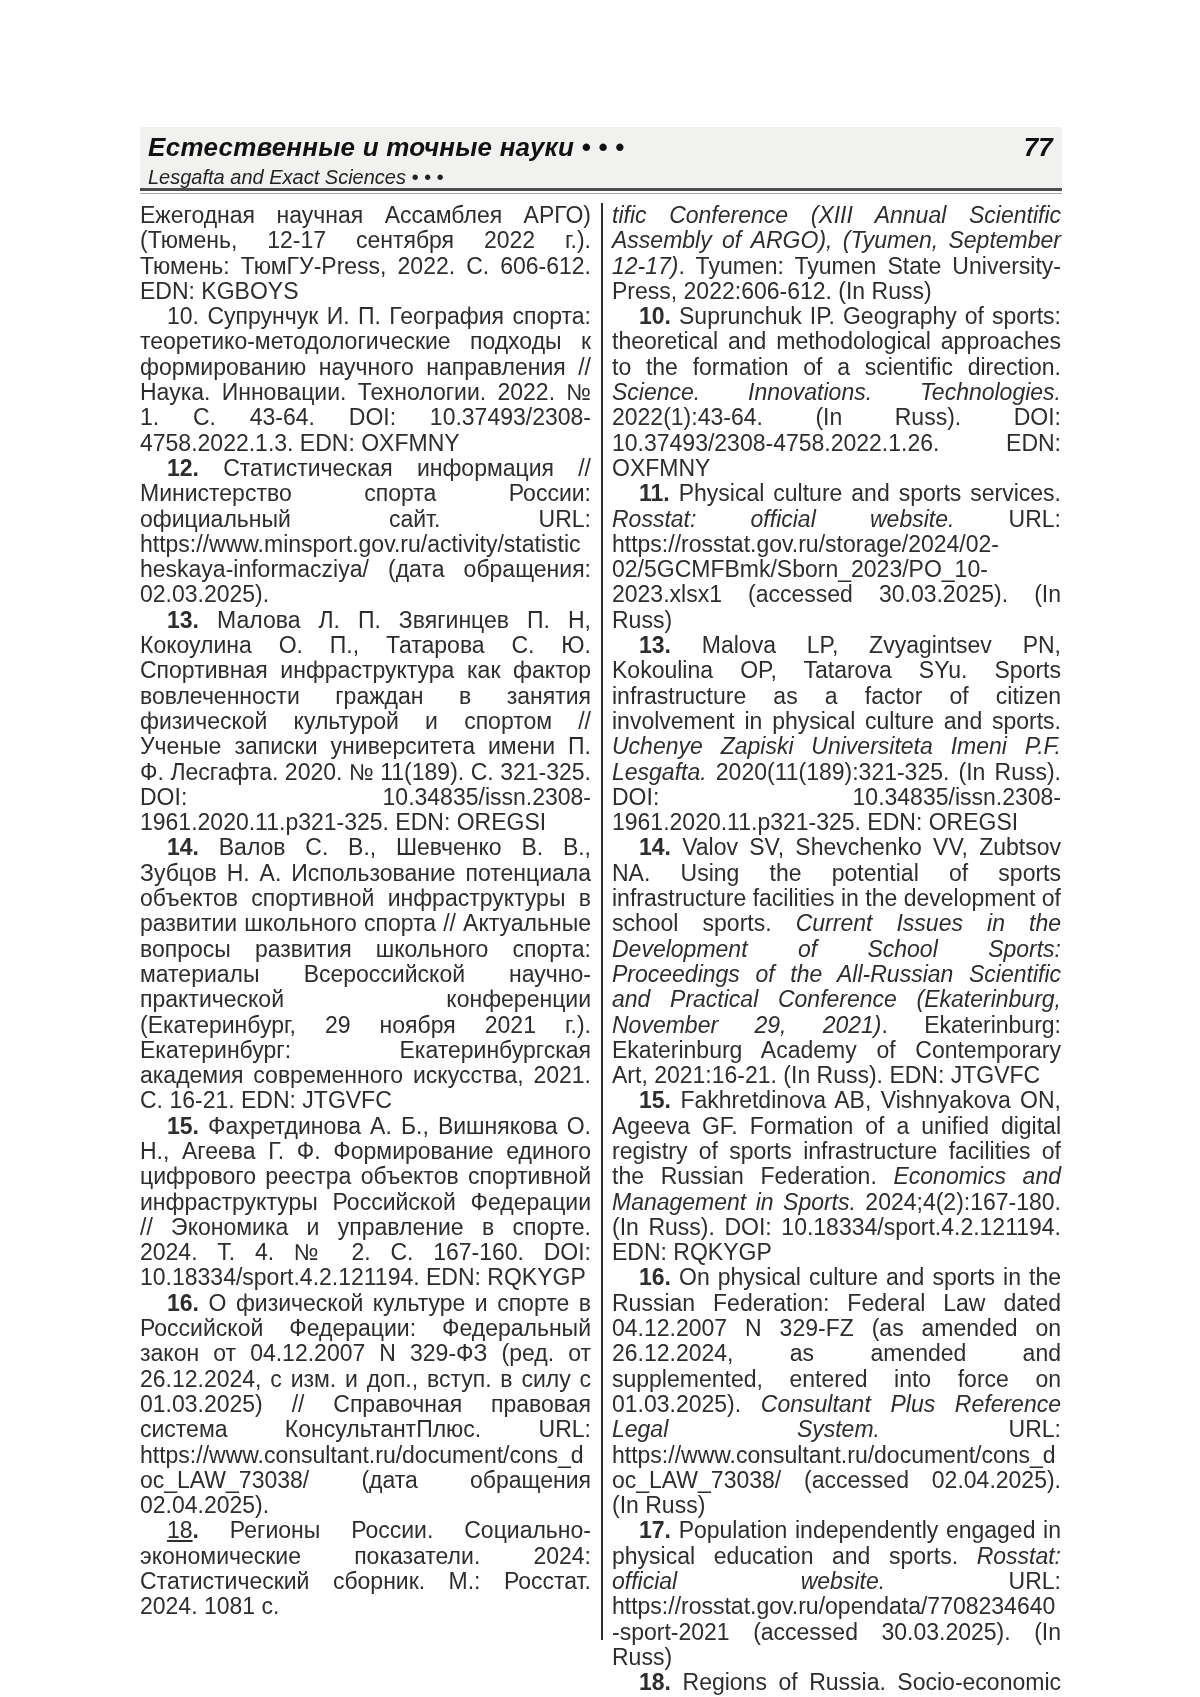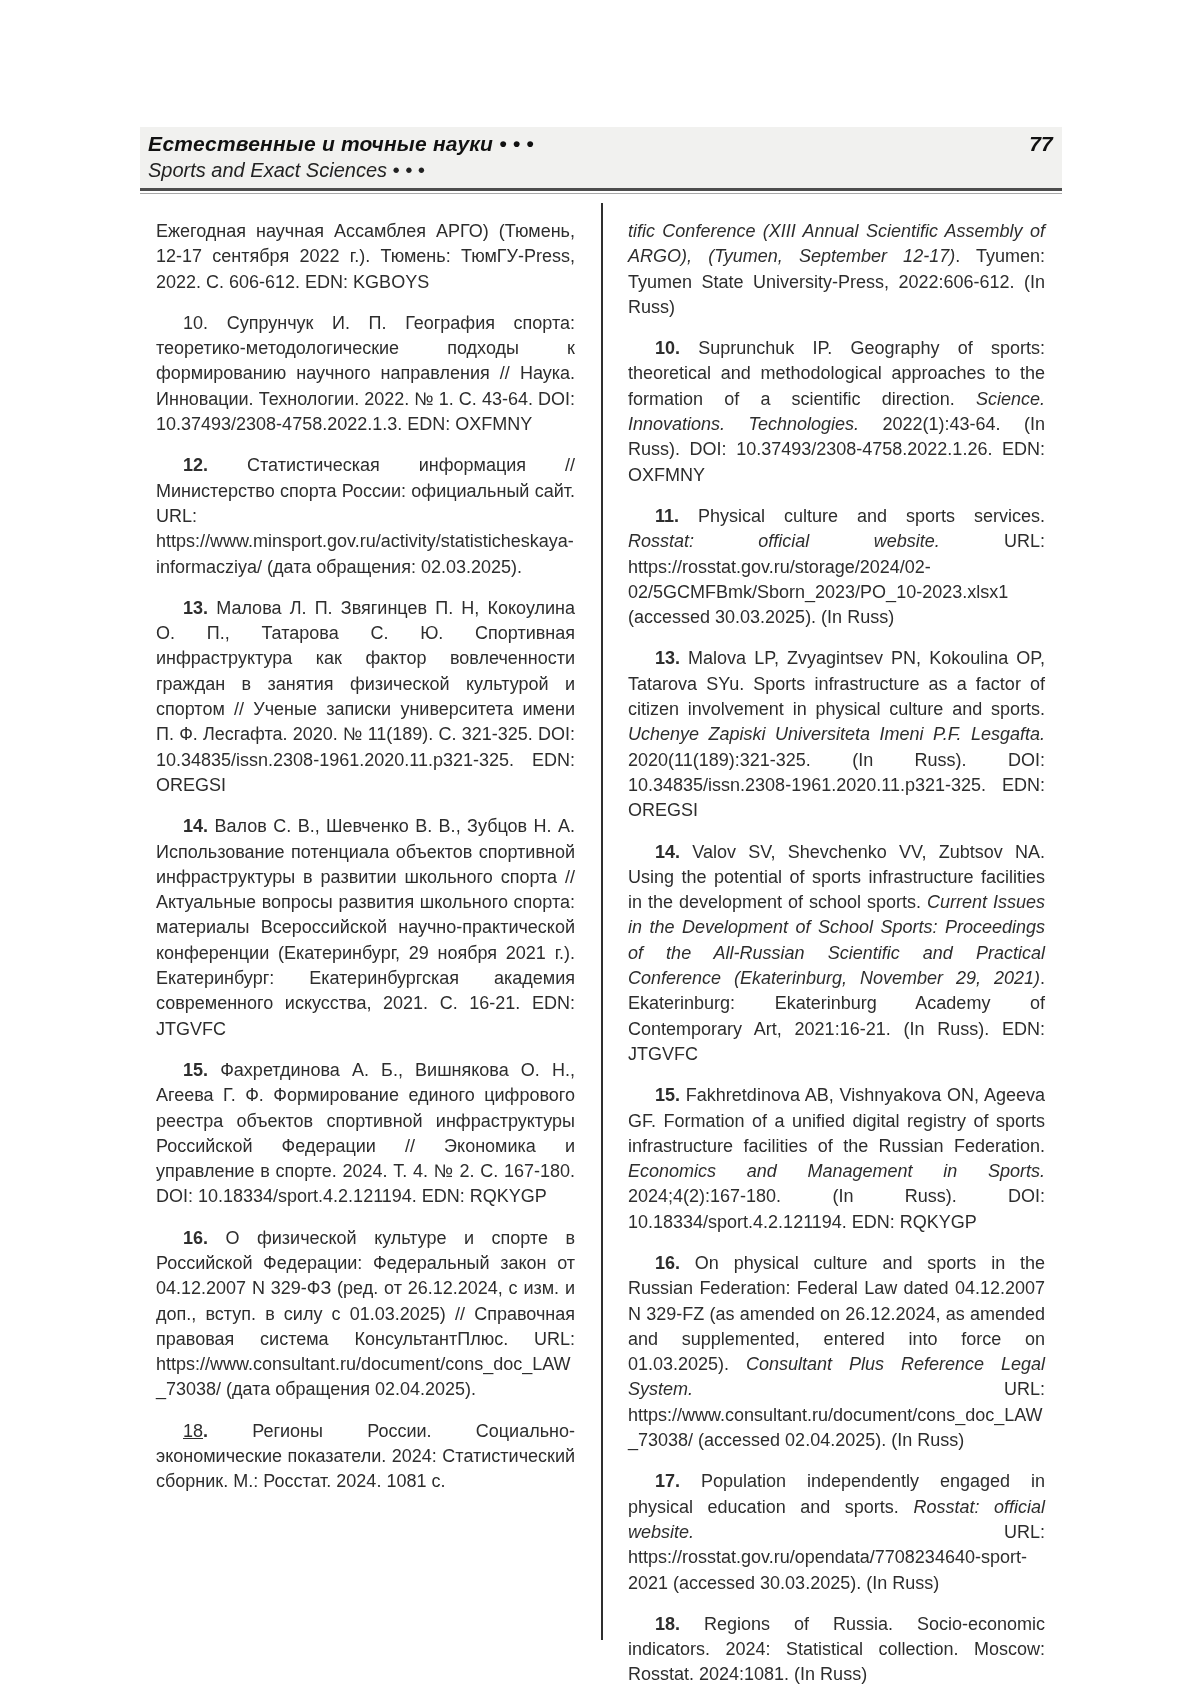--- a/index.html
+++ b/index.html
@@ -16,21 +16,21 @@
   .header-band {
     position: absolute;
     left: 140px; top: 127px;
     width: 922px; height: 61px;
     background: #f1f1ef;
     padding: 5px 9px 0 8px;
     box-sizing: border-box;
   }
   .header-row1 {
     display: flex; justify-content: space-between; align-items: flex-start;
-    font-size: 21px; font-weight: bold; font-style: italic;
+    font-size: 26px; font-weight: bold; font-style: italic;
     color: #111111; letter-spacing: 0.2px;
   }
   .header-row2 {
     margin-top: 3px;
     font-size: 20px; font-style: italic; font-weight: normal;
     color: #222222;
   }
   .header-rule-dark {
     position: absolute; left: 140px; top: 188px;
     width: 922px; height: 3px; background: #4d4d4d;
@@ -46,22 +46,22 @@
     left: 140px; top: 203px;
     width: 922px; height: 1437px;
     display: flex;
   }
   .col-left  { width: 451px; }
   .col-gap   { width: 21px; display: flex; justify-content: center; }
   .col-divider { width: 2px; height: 100%; background: #2f2f2f; }
   .col-right { width: 449px; }
 
   .ref {
-    margin: 16px;
-    font-size: 18px;
+    margin: 0;
+    font-size: 23px;
     line-height: 25.3px;
     text-align: justify;
     overflow-wrap: anywhere;
     color: #2d2d2d;
   }
   .ref.indent { text-indent: 27px; }
   .seg-n  { }
   .seg-b  { font-weight: bold; }
   .seg-i  { font-style: italic; }
   .seg-bu { font-weight: normal; text-decoration: underline; }
@@ -69,33 +69,33 @@
 </head>
 <body>
 
 <div class="page">
 
   <div class="header-band">
     <div class="header-row1">
       <span>Естественные и точные науки  • • •</span>
       <span>77</span>
     </div>
-    <div class="header-row2">Sports and Exact Sciences • • •</div>
+    <div class="header-row2">Lesgafta and Exact Sciences • • •</div>
   </div>
   <div class="header-rule-dark"></div>
   <div class="header-rule-light"></div>
 
   <div class="columns">
     <div class="col-left">
         <p class="ref"><span class="seg-n">Ежегодная научная Ассамблея АРГО) (Тюмень, 12-17 сентября 2022 г.). Тюмень: ТюмГУ-Press, 2022. С. 606-612. EDN: KGBOYS</span></p>
         <p class="ref indent"><span class="seg-n">10. Супрунчук И. П. География спорта: теоретико-методологические подходы к формированию научного направления // Наука. Инновации. Технологии. 2022. № 1. С. 43-64. DOI: 10.37493/2308-4758.2022.1.3. EDN: OXFMNY</span></p>
         <p class="ref indent"><span class="seg-b">12.</span><span class="seg-n"> Статистическая информация // Министерство спорта России: официальный сайт. URL: https://www.minsport.gov.ru/activity/statisticheskaya-informacziya/ (дата обращения: 02.03.2025).</span></p>
         <p class="ref indent"><span class="seg-b">13.</span><span class="seg-n"> Малова Л. П. Звягинцев П. Н, Кокоулина О. П., Татарова С. Ю. Спортивная инфраструктура как фактор вовлеченности граждан в занятия физической культурой и спортом // Ученые записки университета имени П. Ф. Лесгафта. 2020. № 11(189). С. 321-325. DOI: 10.34835/issn.2308-1961.2020.11.p321-325. EDN: OREGSI</span></p>
         <p class="ref indent"><span class="seg-b">14.</span><span class="seg-n"> Валов С. В., Шевченко В. В., Зубцов Н. А. Использование потенциала объектов спортивной инфраструктуры в развитии школьного спорта // Актуальные вопросы развития школьного спорта: материалы Всероссийской научно-практической конференции (Екатеринбург, 29 ноября 2021 г.). Екатеринбург: Екатеринбургская академия современного искусства, 2021. С. 16-21. EDN: JTGVFC</span></p>
-        <p class="ref indent"><span class="seg-b">15.</span><span class="seg-n"> Фахретдинова А. Б., Вишнякова О. Н., Агеева Г. Ф. Формирование единого цифрового реестра объектов спортивной инфраструктуры Российской Федерации // Экономика и управление в спорте. 2024. Т. 4. № 2. С. 167-180. DOI: 10.18334/sport.4.2.121194. EDN: RQKYGP</span></p>
+        <p class="ref indent"><span class="seg-b">15.</span><span class="seg-n"> Фахретдинова А. Б., Вишнякова О. Н., Агеева Г. Ф. Формирование единого цифрового реестра объектов спортивной инфраструктуры Российской Федерации // Экономика и управление в спорте. 2024. Т. 4. № 2. С. 167-160. DOI: 10.18334/sport.4.2.121194. EDN: RQKYGP</span></p>
         <p class="ref indent"><span class="seg-b">16.</span><span class="seg-n"> О физической культуре и спорте в Российской Федерации: Федеральный закон от 04.12.2007 N 329-ФЗ (ред. от 26.12.2024, с изм. и доп., вступ. в силу с 01.03.2025) // Справочная правовая система КонсультантПлюс. URL: https://www.consultant.ru/document/cons_doc_LAW_73038/ (дата обращения 02.04.2025).</span></p>
         <p class="ref indent"><span class="seg-bu">18</span><span class="seg-b">.</span><span class="seg-n"> Регионы России. Социально-экономические показатели. 2024: Статистический сборник. М.: Росстат. 2024. 1081 с.</span></p>
       </div>
     <div class="col-gap">
       <div class="col-divider"></div>
     </div>
     <div class="col-right">
         <p class="ref"><span class="seg-i">tific Conference (XIII Annual Scientific Assembly of ARGO), (Tyumen, September 12-17)</span><span class="seg-n">. Tyumen: Tyumen State University-Press, 2022:606-612. (In Russ)</span></p>
         <p class="ref indent"><span class="seg-b">10.</span><span class="seg-n"> Suprunchuk IP. Geography of sports: theoretical and methodological approaches to the formation of a scientific direction. </span><span class="seg-i">Science. Innovations. Technologies.</span><span class="seg-n"> 2022(1):43-64. (In Russ). DOI: 10.37493/2308-4758.2022.1.26. EDN: OXFMNY</span></p>
         <p class="ref indent"><span class="seg-b">11.</span><span class="seg-n"> Physical culture and sports services. </span><span class="seg-i">Rosstat: official website.</span><span class="seg-n"> URL: https://rosstat.gov.ru/storage/2024/02-02/5GCMFBmk/Sborn_2023/PO_10-2023.xlsx1 (accessed 30.03.2025). (In Russ)</span></p>

